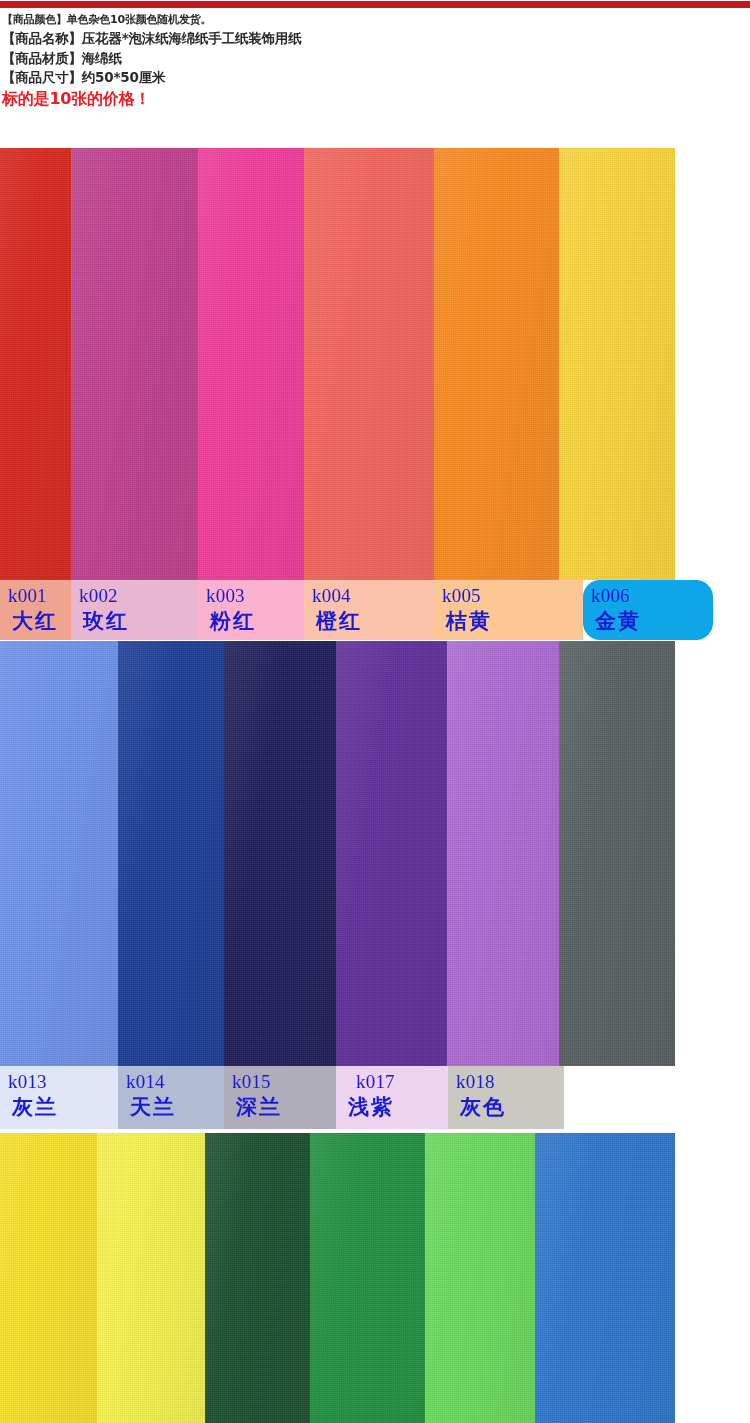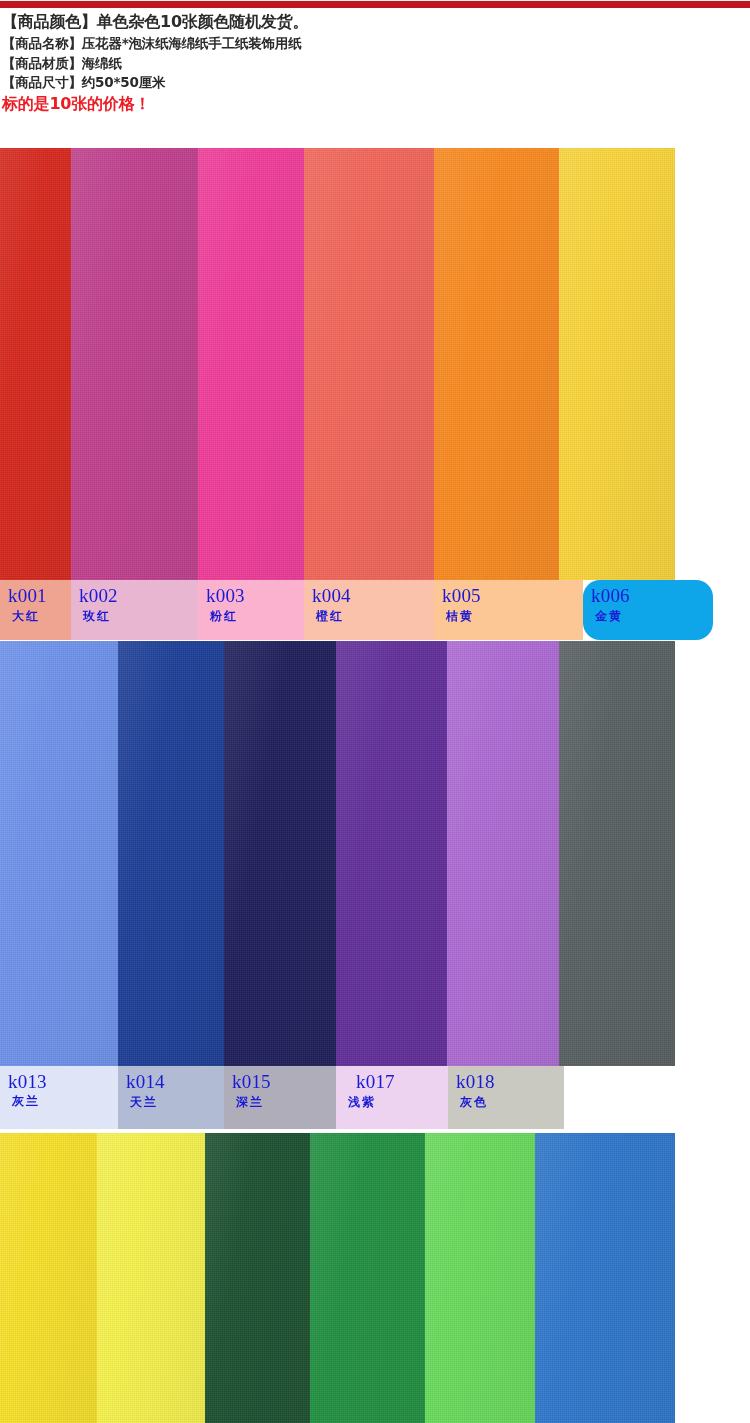--- a/index.html
+++ b/index.html
@@ -30,21 +30,21 @@
     left: 0; top: 9px;
     width: 750px;
   }
   .desc-line {
     color: #2b2b2b;
     font-family: "DejaVu Sans", "Liberation Sans", sans-serif;
     line-height: 1.0;
     white-space: nowrap;
     letter-spacing: -0.2px;
   }
-  .desc-line.l0 { font-size: 16px; padding: 5px 6px 4px 2px; font-weight: 600; }
+  .desc-line.l0 { font-size: 11px; padding: 5px 6px 4px 2px; font-weight: 600; }
   .desc-line.l1,
   .desc-line.l2,
   .desc-line.l3,
   .desc-line.l4 { font-size: 13.5px; padding: 3px 0 3px 2px; font-weight: 600; }
   .desc-line.highlight {
     color: #ec1c24;
     font-size: 16px;
     font-weight: bold;
     padding: 3px 0 2px 2px;
   }
@@ -102,21 +102,21 @@
     font-family: "Liberation Serif", "DejaVu Serif", serif;
     font-size: 19px;
     line-height: 1;
     letter-spacing: 0.2px;
   }
   .label-cell .cname {
     position: absolute;
     color: #1a1ad6;
     font-family: "DejaVu Serif", "Liberation Serif", serif;
     font-weight: bold;
-    font-size: 12px;
+    font-size: 21px;
     line-height: 1;
     letter-spacing: 2px;
   }
 </style>
 </head>
 <body>
 
 <div class="top-rule"></div>
 
 <div class="desc" id="desc-root">
@@ -205,21 +205,21 @@
           <span class="sheen"></span>
         </div>
         <div class="swatch-cell" style="width: 116px; height: 425px; background: rgb(90, 97, 98);">
           <span class="grain"></span>
           <span class="sheen"></span>
         </div>
       </div>
       <div class="label-strip" style="height: 63px;">
         <div class="label-cell" style="width: 118px; height: 63px; background: rgb(223, 228, 246);">
           <span class="code" style="left: 8px; top: 6px;">k013</span>
-          <span class="cname" style="left: 12px; top: 30px; font-family: Liberation Mono, monospace;">灰兰</span>
+          <span class="cname" style="left: 12px; top: 30px;">灰兰</span>
         </div>
         <div class="label-cell" style="width: 106px; height: 63px; background: rgb(177, 187, 211);">
           <span class="code" style="left: 8px; top: 6px;">k014</span>
           <span class="cname" style="left: 12px; top: 30px;">天兰</span>
         </div>
         <div class="label-cell" style="width: 112px; height: 63px; background: rgb(176, 173, 187);">
           <span class="code" style="left: 8px; top: 6px;">k015</span>
           <span class="cname" style="left: 12px; top: 30px;">深兰</span>
         </div>
         <div class="label-cell" style="width: 112px; height: 63px; background: rgb(237, 211, 239);">

